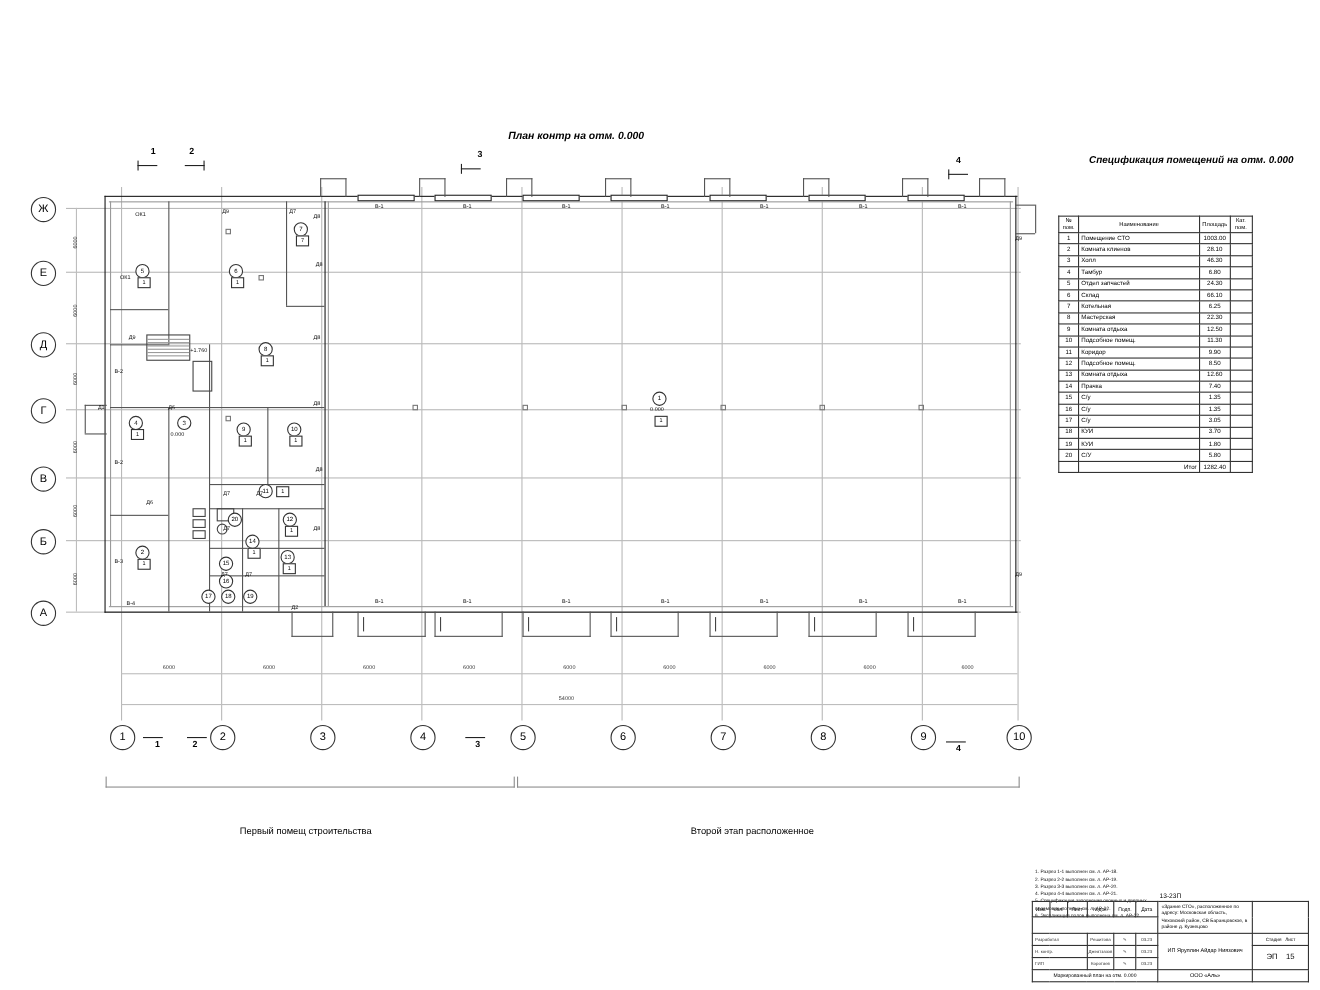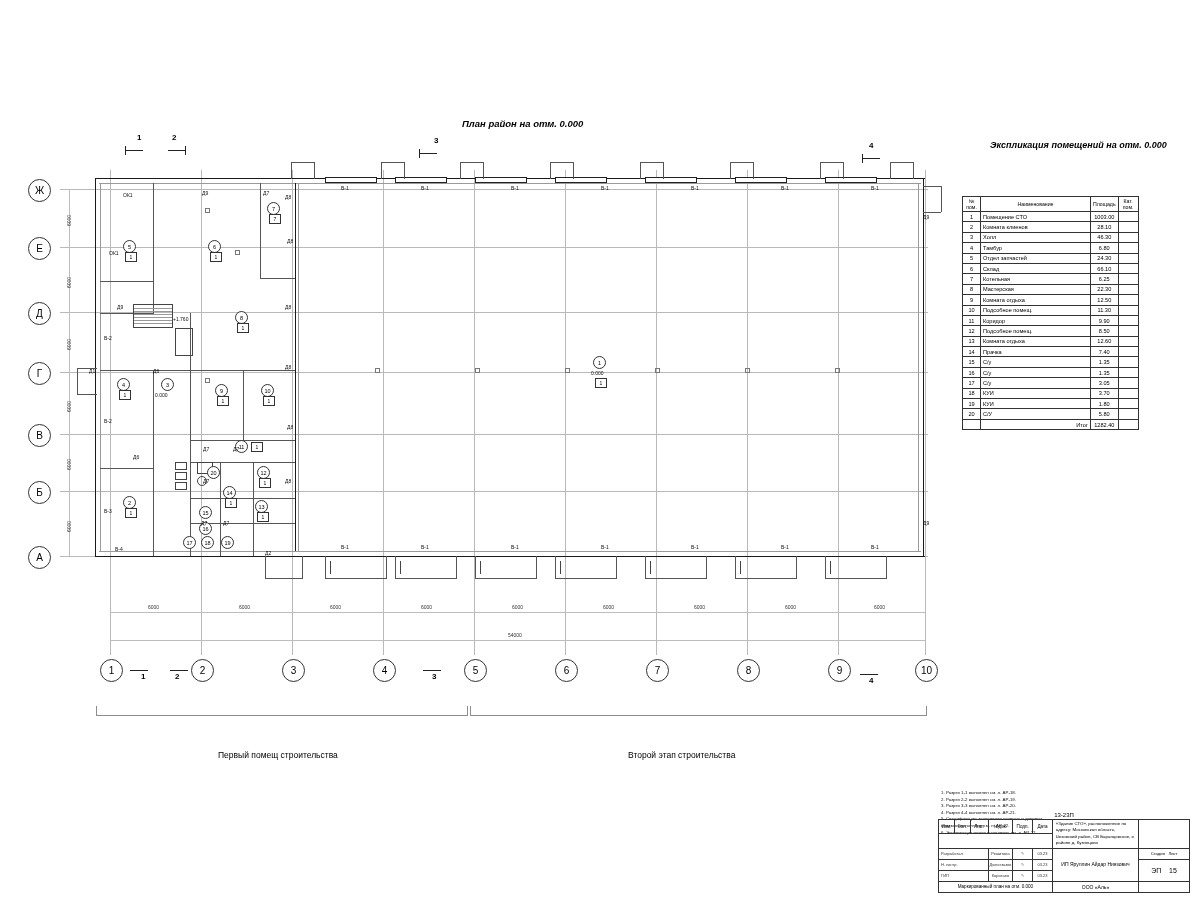--- a/index.html
+++ b/index.html
@@ -62,22 +62,22 @@
   #stamp td{border:0.8px solid #333;padding:0 1px;height:11px;box-sizing:border-box;vertical-align:middle;}
   .sc{text-align:center;}
   .code{font-size:6px;text-align:center;}
   .obj{font-size:4.4px;line-height:1.45;padding:1px 3px!important;}
   .sig{font-size:4px;color:#333;text-align:center;}
   .big{font-size:7px;text-align:center;}
 </style>
 </head>
 <body>
 
-<div class="abs plan-title">План район на отм. 0.000</div>
-<div class="abs expl-title">Экспликация помещений на отм. 0.000</div>
+<div class="abs plan-title">План контр на отм. 0.000</div>
+<div class="abs expl-title">Спецификация помещений на отм. 0.000</div>
 
 <div class="abs" id="plan-area" style="left:0;top:0;width:960px;height:900px;">
 
   <div class="axline" style="left:60px;top:189px;width:868px;"></div>
   <div class="axline" style="left:60px;top:247px;width:868px;"></div>
   <div class="axline" style="left:60px;top:312px;width:868px;"></div>
   <div class="axline" style="left:60px;top:372px;width:868px;"></div>
   <div class="axline" style="left:60px;top:434px;width:868px;"></div>
   <div class="axline" style="left:60px;top:491px;width:868px;"></div>
   <div class="axline" style="left:60px;top:556px;width:868px;"></div>
@@ -340,21 +340,21 @@
     <div class="lab" style="left:106px;top:342px;">Д7</div>
     <div class="lab" style="left:128px;top:342px;">Д7</div>
     <div class="lab" style="left:170px;top:372px;">Д2</div>
     <div class="lab" style="left:828px;top:36px;">Д9</div>
     <div class="lab" style="left:828px;top:342px;">Д9</div>
   </div>
 
   <div class="brace" style="left:96px;top:706px;width:370px;"></div>
   <div class="brace" style="left:470px;top:706px;width:455px;"></div>
   <div class="stagetxt" style="left:218px;top:750px;">Первый помещ строительства</div>
-  <div class="stagetxt" style="left:628px;top:750px;">Второй этап строительства</div>
+  <div class="stagetxt" style="left:628px;top:750px;">Второй этап расположенное</div>
 </div>
 
 <table id="expl">
   <thead>
     <tr>
       <th class="c-num">№ пом.</th>
       <th class="c-name">Наименование</th>
       <th class="c-area">Площадь</th>
       <th class="c-cat">Кат. пом.</th>
     </tr>

